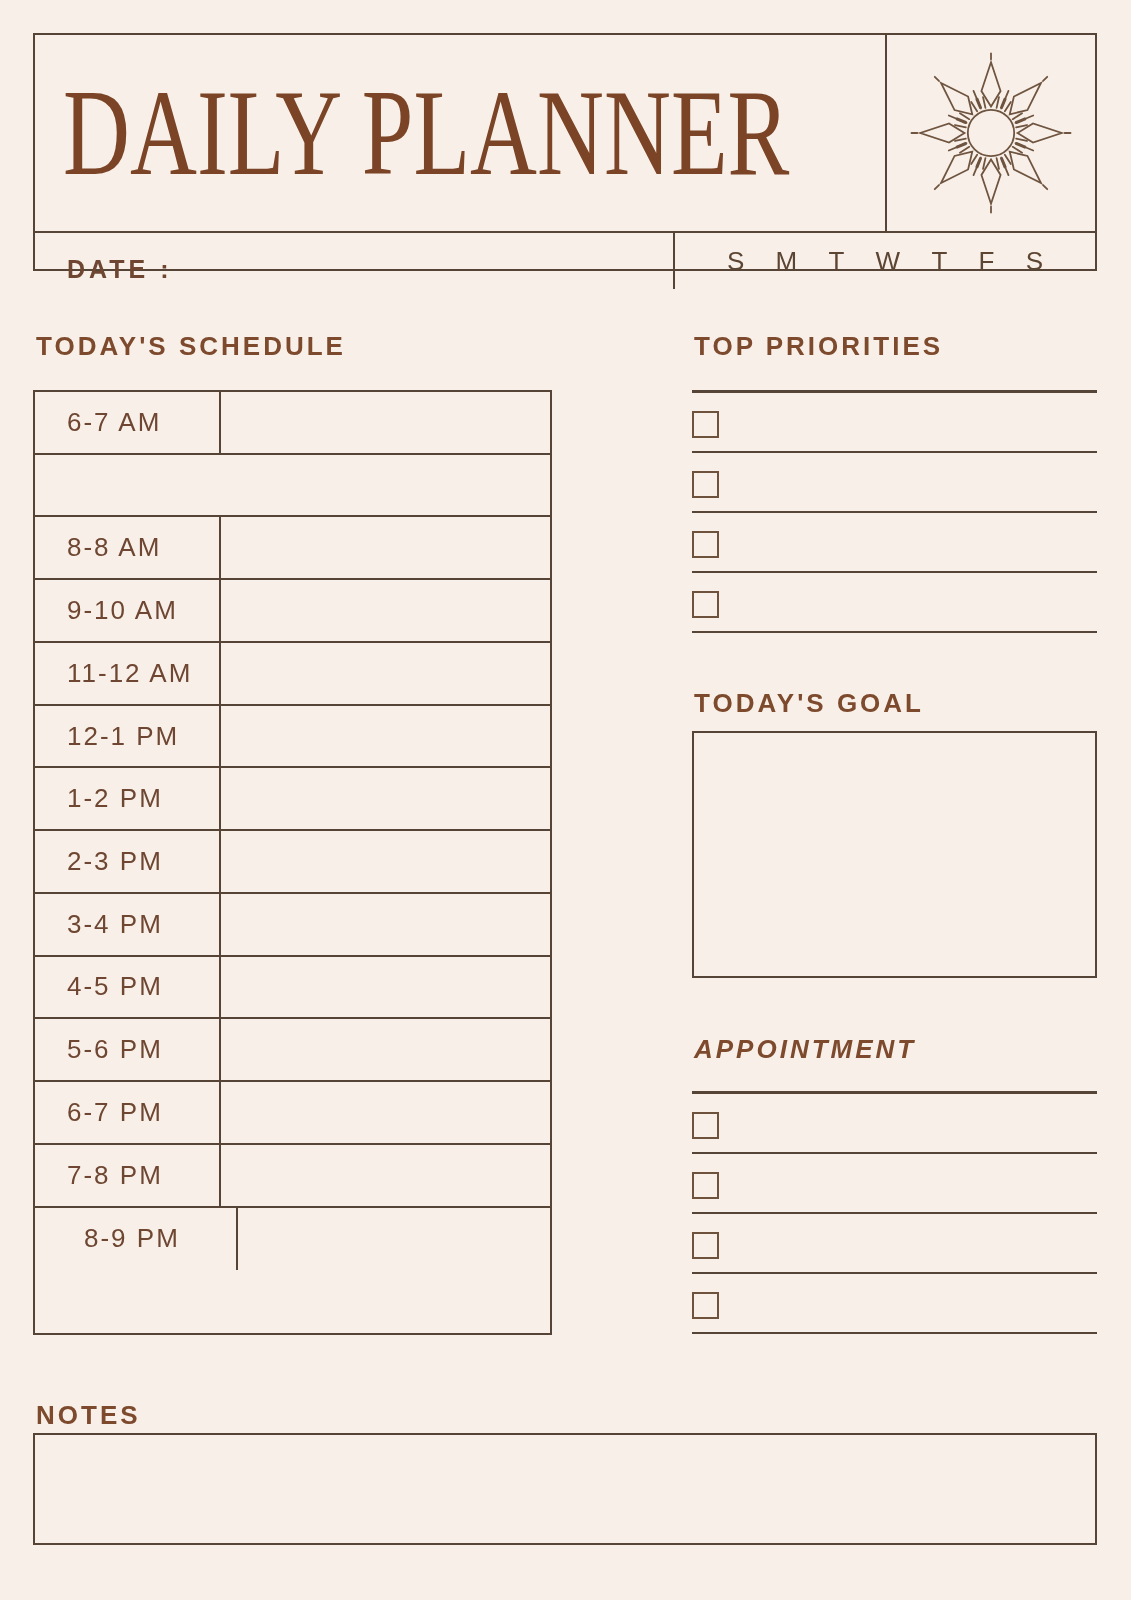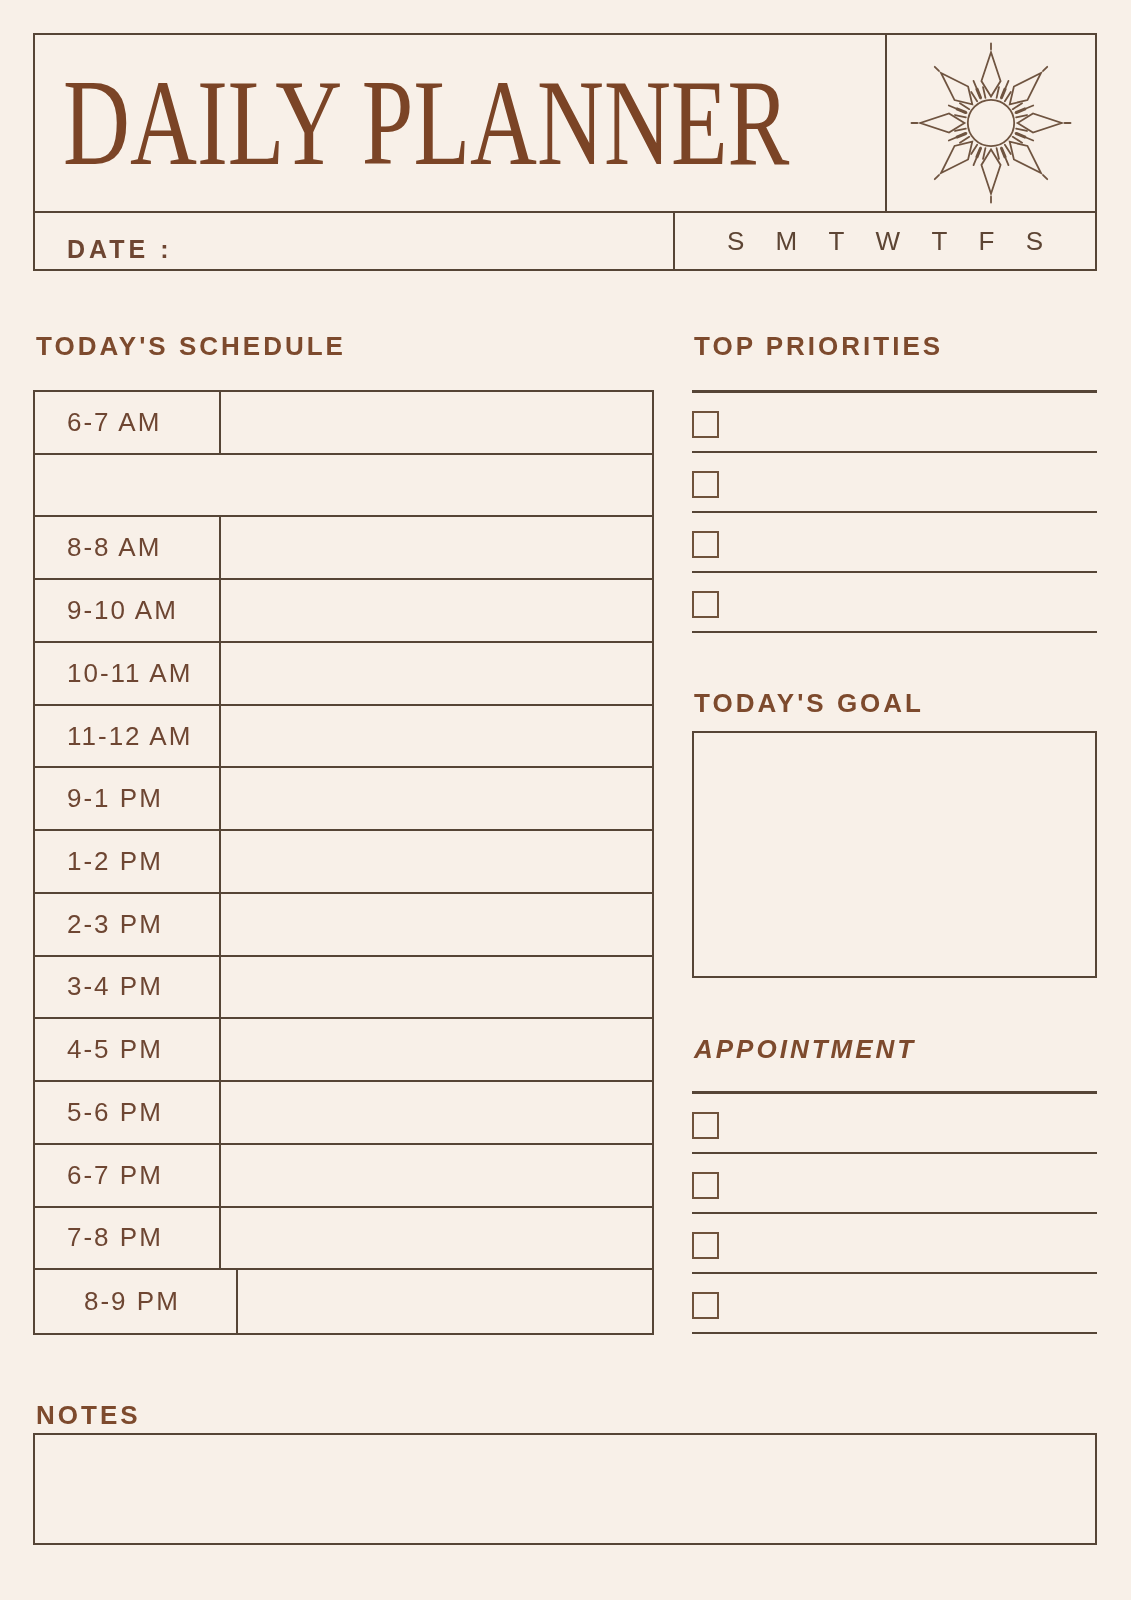--- a/index.html
+++ b/index.html
@@ -12,42 +12,42 @@
     --boxline:#6f523b;      
     --sun:#6f5440;          
   }
   *{box-sizing:border-box;margin:0;padding:0;}
   html,body{background:var(--bg);}
   body{font-family:"Liberation Sans",sans-serif;}
   .sheet{position:relative;width:1131px;height:1600px;background:var(--bg);overflow:hidden;}
 
   
   .header-box{position:absolute;left:33px;top:33px;width:1064px;height:238px;border:2px solid var(--ink);}
-  .header-top{display:flex;height:178px;border-bottom:2px solid var(--ink);}
+  .header-top{display:flex;height:198px;border-bottom:2px solid var(--ink);}
   .title-cell{width:852px;border-right:2px solid var(--ink);display:flex;align-items:center;}
   .planner-title{font-family:"Liberation Serif",serif;font-size:122px;line-height:1;color:var(--title);
                  transform:scaleX(0.76);transform-origin:left center;margin-left:28px;white-space:nowrap;}
   .sun-cell{flex:1;display:flex;align-items:center;justify-content:center;}
   .header-bottom{display:flex;height:56px;}
   .date-cell{width:640px;border-right:2px solid var(--ink);display:flex;align-items:center;padding-left:32px;}
   .date-label{font-size:25px;font-weight:600;letter-spacing:4px;color:var(--text);margin-top:16px;}
   .date-input{flex:1;align-self:stretch;}
   .days-cell{flex:1;display:flex;align-items:center;justify-content:space-between;padding:0 52px;}
   .day-letter{font-size:26px;font-weight:500;color:var(--days);}
 
   
   .sec-heading{position:absolute;font-size:26px;font-weight:bold;letter-spacing:3px;color:var(--heading);white-space:nowrap;}
   .h-schedule{left:36px;top:331px;}
   .h-priorities{left:694px;top:331px;}
   .h-goal{left:694px;top:688px;}
   .h-appointment{left:694px;top:1034px;font-style:italic;}
   .h-notes{left:36px;top:1388px;margin-top:12px;}
 
   
-  .schedule-table{position:absolute;left:33px;top:390px;width:621px;height:945px;border:2px solid var(--ink);
+  .schedule-table{position:absolute;left:33px;top:390px;width:519px;height:945px;border:2px solid var(--ink);
                   display:grid;grid-template-rows:repeat(15,1fr);}
   .srow{display:grid;grid-template-columns:186px 1fr;border-bottom:2px solid var(--ink);}
   .srow:last-child{border-bottom:none;margin-left:17px;}
   .time-cell{border-right:2px solid var(--ink);display:flex;align-items:center;padding-left:32px;
              font-size:26px;letter-spacing:2px;color:var(--text);white-space:nowrap;}
   .entry-cell{}
 
   
   .check-list{position:absolute;left:692px;width:405px;border-top:3px solid var(--ink);}
   .check-row{height:60px;border-bottom:2px solid var(--ink);display:flex;align-items:center;}
@@ -142,29 +142,25 @@
     </div>
     <div class="srow">
       <div class="time-cell">8-8 AM</div>
       <div class="entry-cell"></div>
     </div>
     <div class="srow">
       <div class="time-cell">9-10 AM</div>
       <div class="entry-cell"></div>
     </div>
     <div class="srow">
-      <div class="time-cell">10-11 AM</div>
-      <div class="entry-cell"></div>
-    </div>
-    <div class="srow">
       <div class="time-cell">11-12 AM</div>
       <div class="entry-cell"></div>
     </div>
     <div class="srow">
-      <div class="time-cell">9-1 PM</div>
+      <div class="time-cell">12-1 PM</div>
       <div class="entry-cell"></div>
     </div>
     <div class="srow">
       <div class="time-cell">1-2 PM</div>
       <div class="entry-cell"></div>
     </div>
     <div class="srow">
       <div class="time-cell">2-3 PM</div>
       <div class="entry-cell"></div>
     </div>

